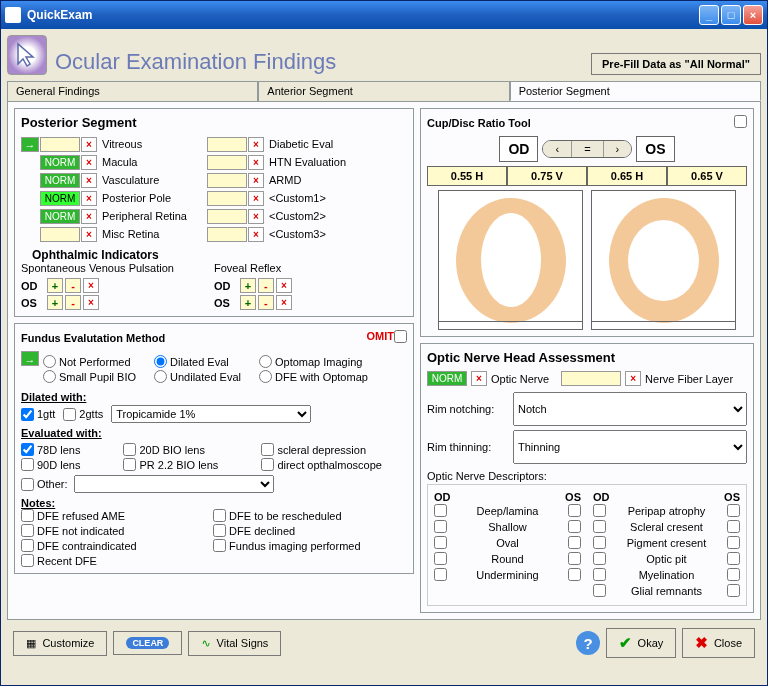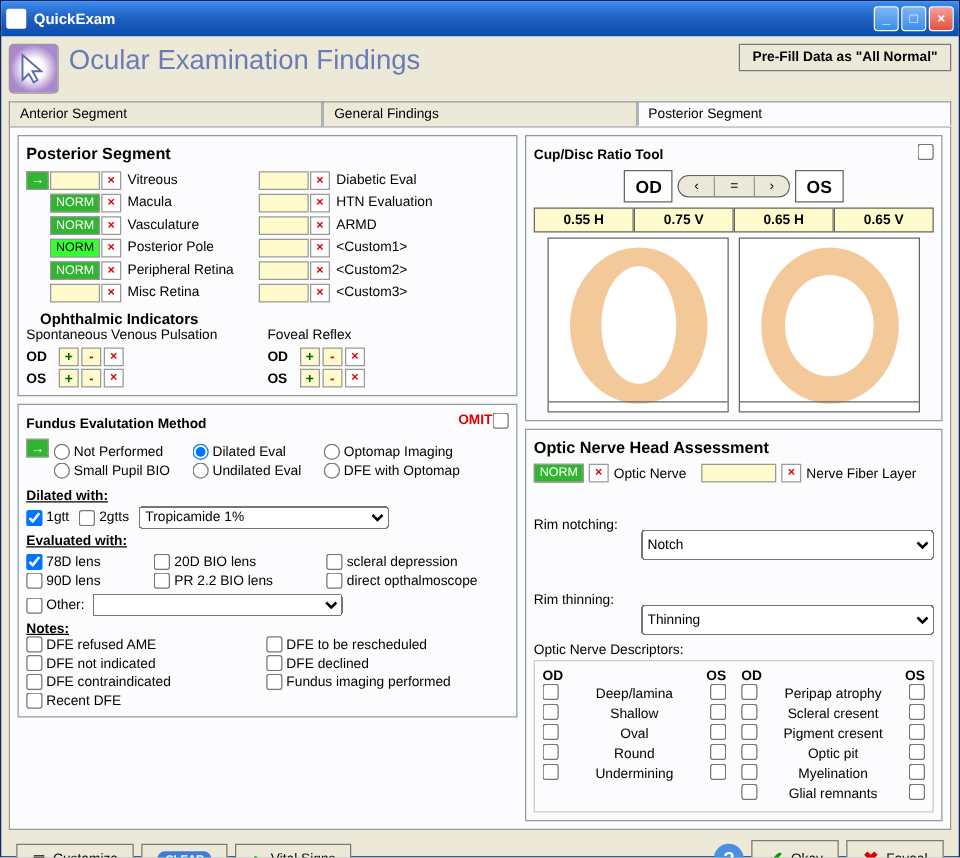--- a/index.html
+++ b/index.html
@@ -5,21 +5,21 @@
 * { box-sizing: border-box; margin: 0; padding: 0; font-family: Tahoma, Arial, sans-serif; font-size: 11px; }
 body { background: #ece9d8; width: 768px; height: 686px; overflow: hidden; }
 .window { width: 768px; height: 686px; border: 1px solid #0a246a; background: #ece9d8; }
 .titlebar { height: 28px; background: linear-gradient(to bottom, #3b8cef 0%, #1f5fbf 50%, #0a4eac 100%); display: flex; align-items: center; padding: 0 4px; color: #fff; }
 .titlebar-icon { width: 16px; height: 16px; background: #fff; border-radius: 2px; margin-right: 6px; }
 .titlebar-text { flex: 1; font-weight: bold; font-size: 12px; }
 .titlebar-btns { display: flex; gap: 2px; }
 .tbtn { width: 20px; height: 20px; background: linear-gradient(to bottom, #7fb6f2, #3b8cef); border: 1px solid #fff; border-radius: 3px; display: flex; align-items: center; justify-content: center; font-weight: bold; color: #fff; cursor: pointer; }
 .tbtn.close { background: linear-gradient(to bottom, #f4a09a, #e3513b); }
 .content { padding: 6px; }
-.header-row { display: flex; align-items: flex-start; margin-bottom: 6px; }
+.header-row { display: flex; align-items: flex-end; margin-bottom: 6px; }
 .logo { width: 40px; height: 40px; border: 1px solid #999; background: radial-gradient(circle, #fff 30%, #a8c 70%); border-radius: 4px; position: relative; margin-right: 8px; }
 .logo svg { position: absolute; top: 6px; left: 6px; }
 .page-title { font-size: 22px; color: #6b7bb8; flex: 1; }
 .prefill-btn { padding: 4px 10px; background: #ece9d8; border: 1px solid #7a7a7a; font-weight: bold; cursor: pointer; }
 .tabs { display: flex; margin-top: 4px; }
 .tab { flex: 1; padding: 3px 8px; background: #ece9d8; border: 1px solid #919b9c; border-bottom: none; cursor: pointer; font-size: 11px; }
 .tab.active { background: #fcfcfe; border-bottom: 1px solid #fcfcfe; }
 .main-panels { display: flex; gap: 6px; background: #fcfcfe; border: 1px solid #919b9c; padding: 6px; }
 .leftcol { width: 400px; display: flex; flex-direction: column; gap: 6px; }
 .rightcol { flex: 1; display: flex; flex-direction: column; gap: 6px; }
@@ -60,21 +60,21 @@
 .cup-val { flex: 1; text-align: center; padding: 3px 0; background: #fffbcc; border: 1px solid #666; font-weight: bold; font-size: 11px; }
 .discs { display: flex; gap: 8px; margin-top: 4px; }
 .disc-box { width: 145px; height: 140px; border: 1px solid #666; display: flex; align-items: center; justify-content: center; background: #fff; position: relative; }
 .disc-tick { position: absolute; bottom: 0; left: 0; right: 0; height: 8px; border-top: 1px solid #666; }
 .ring-outer { width: 110px; height: 125px; border-radius: 50%; background: #f4c99a; display: flex; align-items: center; justify-content: center; }
 .ring-inner { background: #fff; border-radius: 50%; }
 .onh-row { display: flex; align-items: center; gap: 4px; margin-bottom: 6px; }
 .onh-label { font-size: 11px; margin-right: 8px; }
 .form-row { display: flex; align-items: center; gap: 6px; margin-bottom: 4px; }
 .form-row label { width: 80px; font-size: 11px; }
-.form-row select { flex: 1; height: 24px; font-size: 11px; margin-top: 32px; }
+.form-row select { flex: 1; height: 34px; font-size: 11px; }
 .desc-grid { display: flex; gap: 12px; border: 1px solid #ccc; padding: 6px; }
 .desc-col { flex: 1; }
 .desc-hdr { display: flex; font-weight: bold; font-size: 10px; }
 .desc-hdr .od { width: 22px; }
 .desc-hdr .mid { flex: 1; text-align: center; }
 .desc-hdr .os { width: 22px; text-align: right; }
 .desc-row { display: flex; align-items: center; font-size: 10px; height: 16px; }
 .desc-row .c1 { width: 22px; }
 .desc-row .mid { flex: 1; text-align: center; }
 .desc-row .c2 { width: 22px; text-align: right; }
@@ -104,22 +104,22 @@
       <div class="logo">
         <svg width="28" height="28">
             <path d="M4 2 L4 22 L9 17 L13 24 L16 22 L12 15 L19 15 Z" fill="#fff" stroke="#5a6ba8" stroke-width="1.5"></path>
           </svg>
       </div>
       <div class="page-title">Ocular Examination Findings</div>
       <button class="prefill-btn">Pre-Fill Data as "All Normal"</button>
     </div>
 
     <div class="tabs">
+      <div class="tab">General Findings</div>
       <div class="tab">Anterior Segment</div>
-      <div class="tab">General Findings</div>
       <div class="tab active">Posterior Segment</div>
     </div>
 
     <div class="main-panels">
       <div class="leftcol">
 
         <div class="panel">
           <div class="panel-title">Posterior Segment</div>
           <div class="ps-rows">
             <div class="ps-col">
@@ -491,17 +491,17 @@
         <span>Vital Signs</span>
       </button>
       <div class="footer-spacer"></div>
       <div class="help-icon">?</div>
       <button class="footer-btn">
         <span style="color:#090;font-weight:bold;font-size:15px">✔</span>
         <span>Okay</span>
       </button>
       <button class="footer-btn">
         <span style="color:#d00;font-weight:bold;font-size:15px">✖</span>
-        <span>Foveal</span>
+        <span>Close</span>
       </button>
     </div>
   </div>
 </div>
 
 </body></html>

